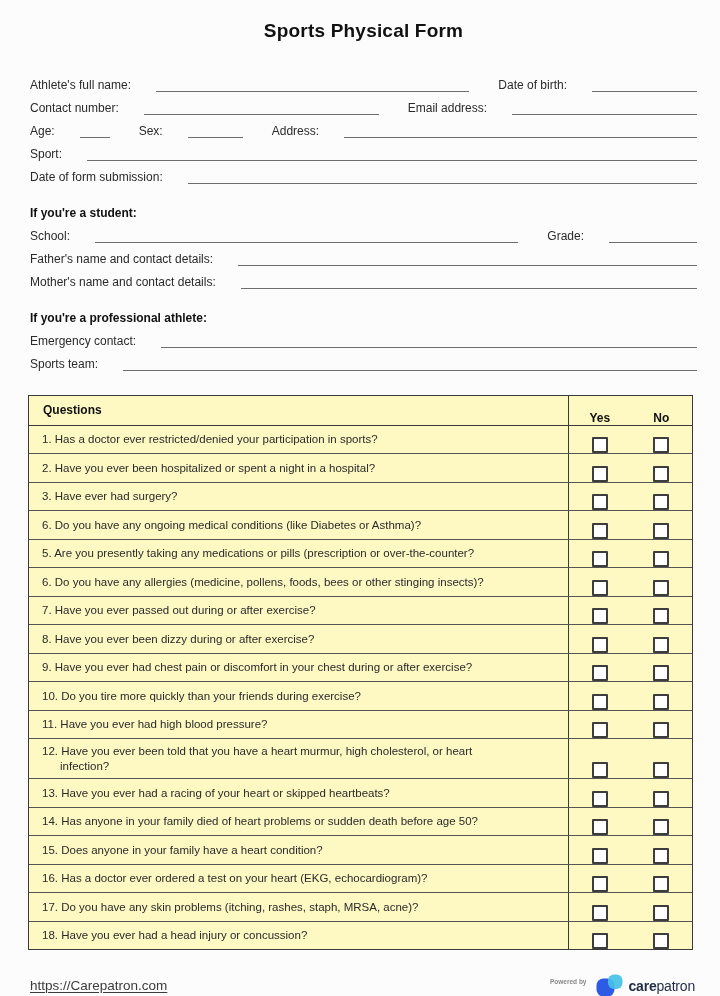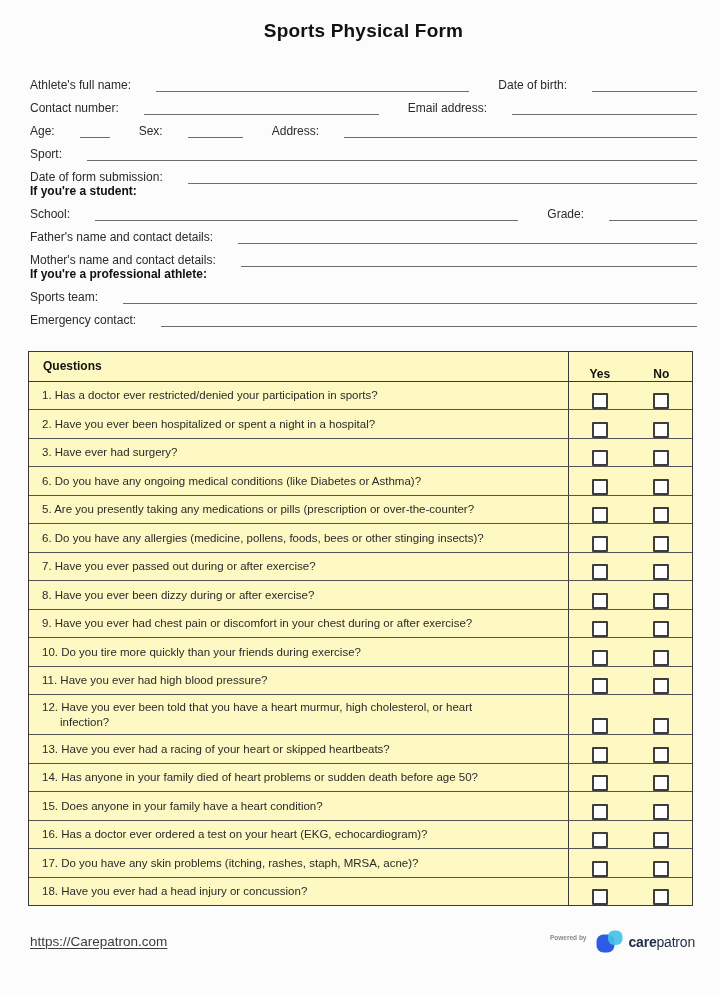--- a/index.html
+++ b/index.html
@@ -42,20 +42,21 @@
   .w30 { width: 30px; }
   .w55 { width: 55px; }
   .w88 { width: 88px; }
   .w105 { width: 105px; }
   .w235 { width: 235px; }
   .gap { margin-left: 12px; }
   .section-heading {
     font-size: 12px;
     font-weight: bold;
     color: #111;
+    margin-top: 22px;
   }
   
   .qtable {
     margin-top: 24px;
     margin-left: -2px;
     width: 665px;
     border: 1.6px solid #3a3a3a;
     background: #fef9c3;
   }
   .t-header {
@@ -190,26 +191,26 @@
   </div>
 
   <div class="form-row">
     <span class="lbl">Mother's name and contact details:</span>
     <span class="line grow"></span>
   </div>
 
   <div class="section-heading">If you're a professional athlete:</div>
 
   <div class="form-row">
+    <span class="lbl">Emergency contact:</span>
+    <span class="line grow"></span>
+  </div>
+
+  <div class="form-row">
     <span class="lbl">Sports team:</span>
-    <span class="line grow"></span>
-  </div>
-
-  <div class="form-row">
-    <span class="lbl">Emergency contact:</span>
     <span class="line grow"></span>
   </div>
 
   <div class="qtable">
     <div class="t-header">
       <div class="q-col">Questions</div>
       <div class="answers">
         <div class="ans-col">Yes</div>
         <div class="ans-col">No</div>
       </div>

